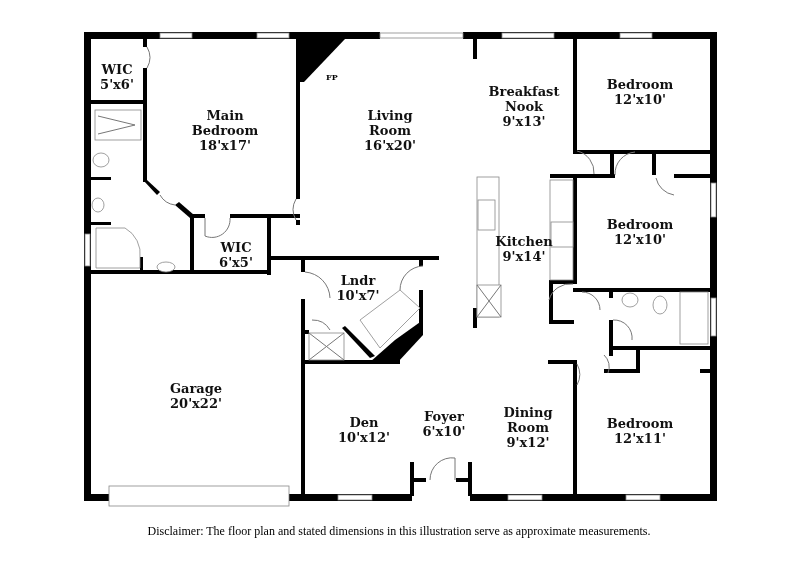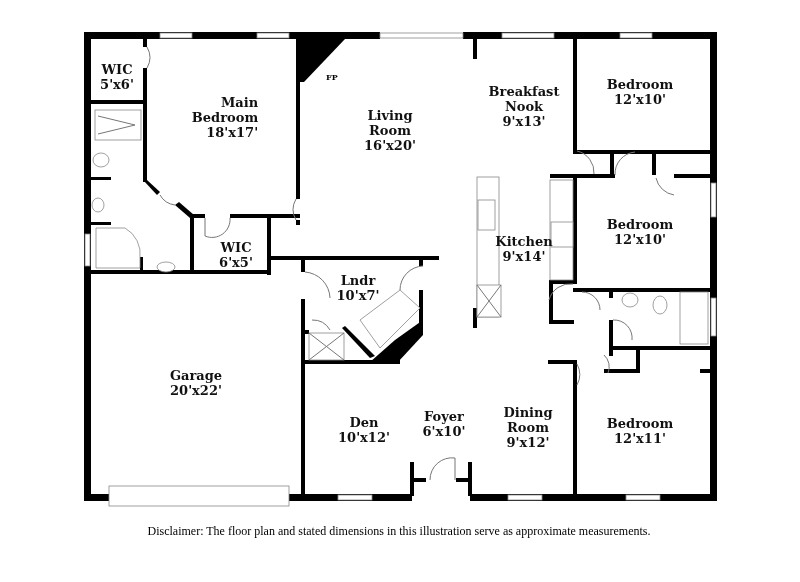--- a/index.html
+++ b/index.html
@@ -146,21 +146,21 @@
     <rect class="fix" x="680" y="292" width="28" height="52"></rect>
   </g>
 </svg>
 
 <div class="fp" style="left:326px; top:72px;">FP</div>
 
 <div class="label" style="left:117px; top:62px;">
   <span>WIC</span>
   <span>5'x6'</span>
 </div>
-<div class="label" style="left:225px; top:95px;text-align:right;">
+<div class="label" style="left:225px; top:108px;">
   <span>Main</span>
   <span>Bedroom</span>
   <span>18'x17'</span>
 </div>
 <div class="label" style="left:236px; top:240px;">
   <span>WIC</span>
   <span>6'x5'</span>
 </div>
 <div class="label" style="left:390px; top:108px;">
   <span>Living</span>
@@ -181,21 +181,21 @@
   <span>12'x10'</span>
 </div>
 <div class="label" style="left:524px; top:234px;">
   <span>Kitchen</span>
   <span>9'x14'</span>
 </div>
 <div class="label" style="left:358px; top:273px;">
   <span>Lndr</span>
   <span>10'x7'</span>
 </div>
-<div class="label" style="left:196px; top:368px;">
+<div class="label" style="left:196px; top:381px;">
   <span>Garage</span>
   <span>20'x22'</span>
 </div>
 <div class="label" style="left:364px; top:415px;">
   <span>Den</span>
   <span>10'x12'</span>
 </div>
 <div class="label" style="left:444px; top:409px;">
   <span>Foyer</span>
   <span>6'x10'</span>

